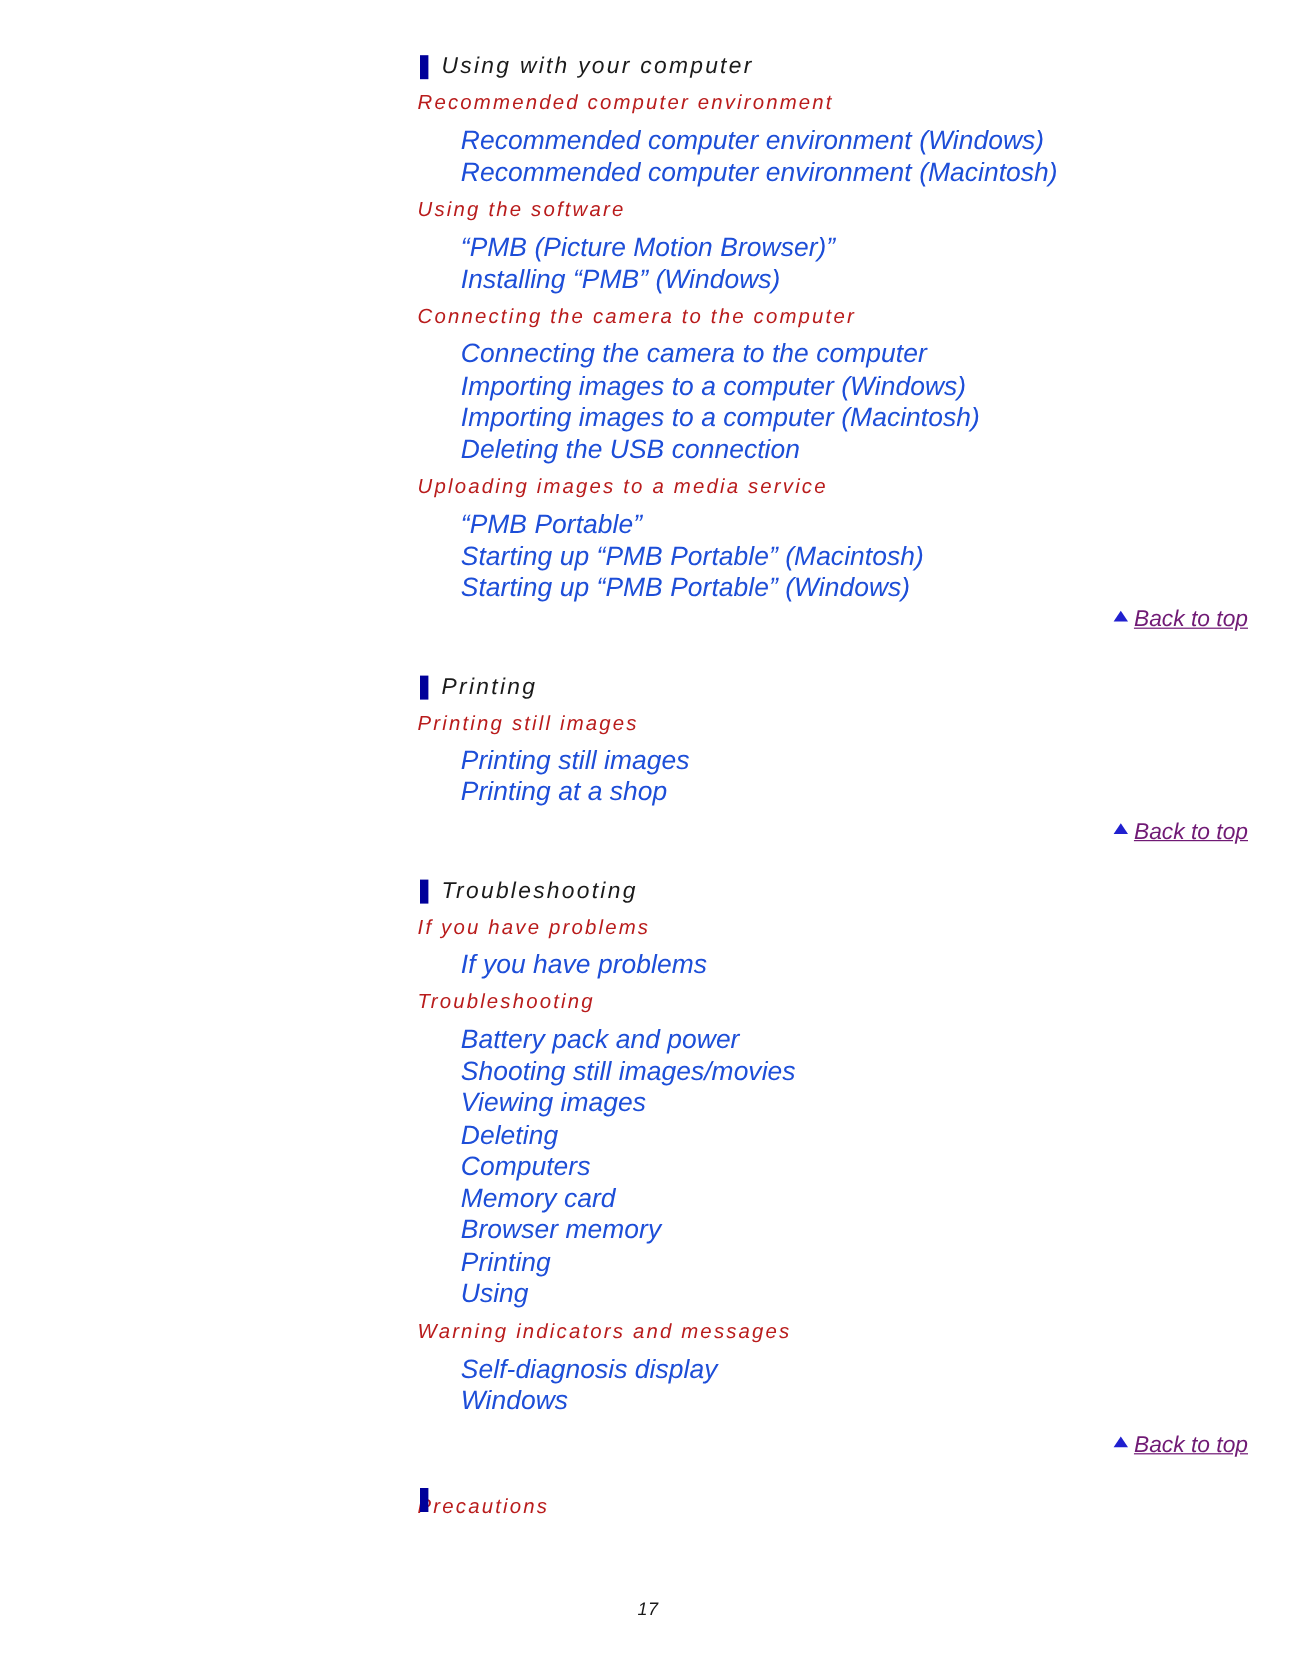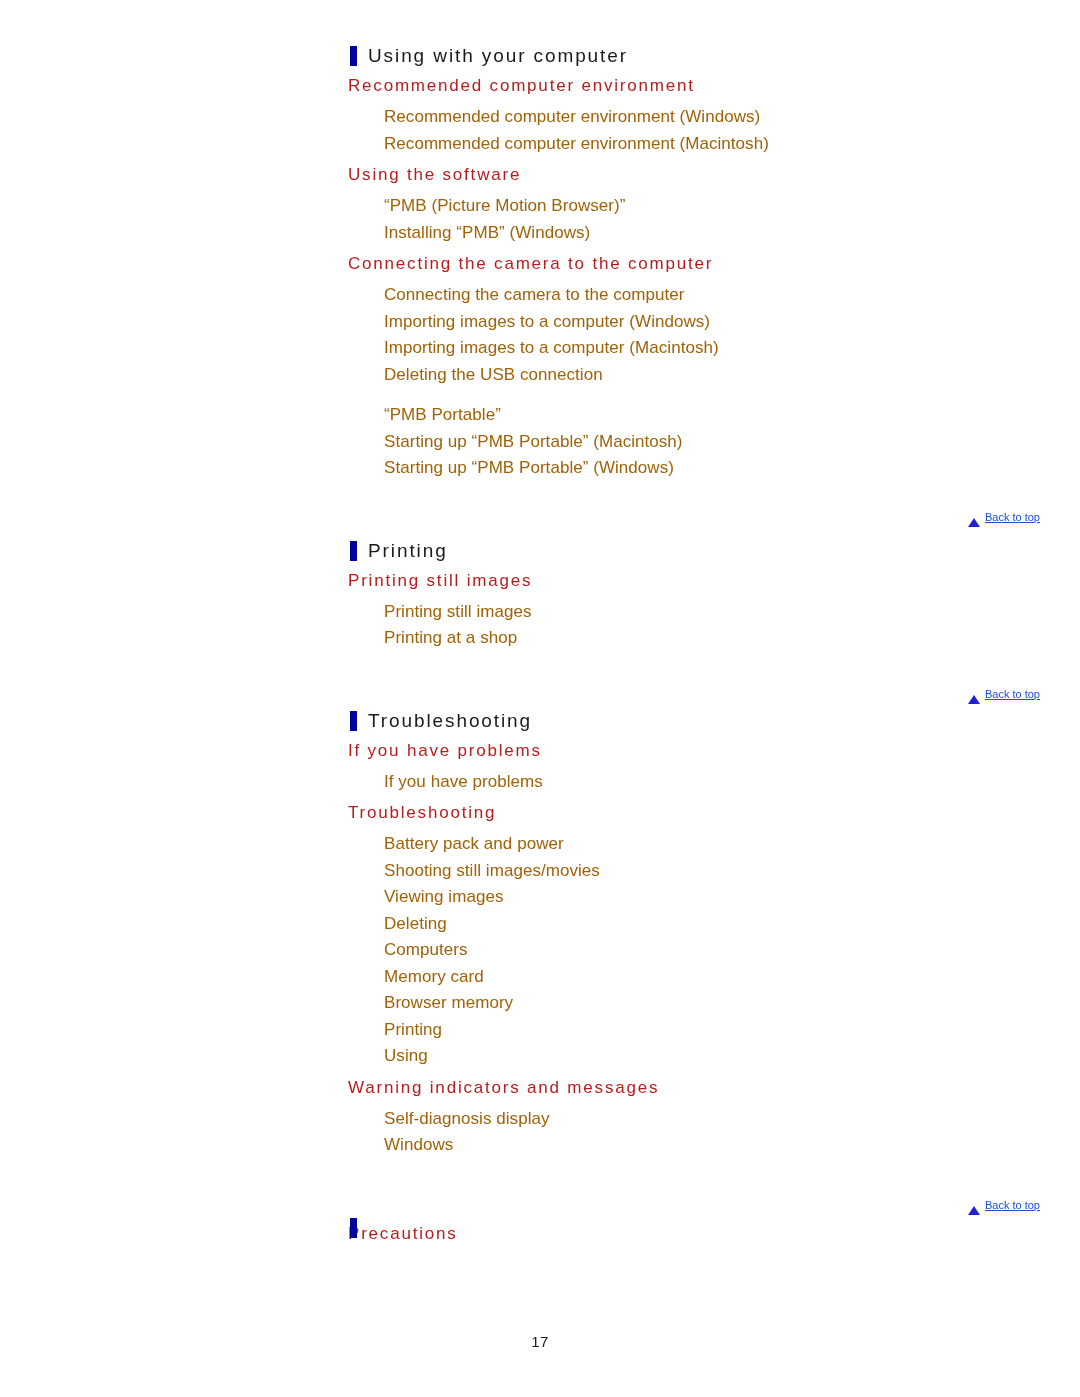--- a/index.html
+++ b/index.html
@@ -16,20 +16,21 @@
     color: #000000;
     overflow: hidden;
   }
 
   .page {
     position: relative;
     width: 1080px;
     height: 1036px;
     box-sizing: border-box;
     padding: 16px;
+    font-style: italic;
   }
 
   .content {
     position: absolute;
     left: 0;
     top: 0;
     width: 1080px;
   }
 
   
@@ -67,39 +68,39 @@
 
   
   .link-list {
     margin: 0;
     padding: 0;
     list-style: none;
   }
   .link-item {
     margin: 0;
     margin-left: 384px;
-    font-size: 17px;
+    font-size: 22px;
     line-height: 26.5px;
-    color: #a16207;
+    color: #1d4ed8;
     letter-spacing: 0.05px;
     white-space: nowrap;
     cursor: pointer;
     display: block;
     width: max-content;
   }
 
   
   .back-to-top {
     position: absolute;
     right: 40px;
     display: flex;
-    align-items: flex-end;
+    align-items: flex-start;
     gap: 5px;
-    color: #1d4ed8;
-    font-size: 11px;
+    color: #701a75;
+    font-size: 19px;
     line-height: 18px;
     cursor: pointer;
     white-space: nowrap;
   }
   .back-to-top .tri {
     width: 0;
     height: 0;
     border-left: 6px solid transparent;
     border-right: 6px solid transparent;
     border-bottom: 9px solid #2020cf;
@@ -157,20 +158,21 @@
     <h2 class="sub-head">Connecting the camera to the computer</h2>
     <div class="gap-sm"></div>
     <ul class="link-list">
       <li class="link-item">Connecting the camera to the computer</li>
       <li class="link-item">Importing images to a computer (Windows)</li>
       <li class="link-item">Importing images to a computer (Macintosh)</li>
       <li class="link-item">Deleting the USB connection</li>
     </ul>
 
     <div class="gap-sm"></div>
+    <h2 class="sub-head">Uploading images to a media service</h2>
     <div class="gap-sm"></div>
     <ul class="link-list">
       <li class="link-item">“PMB Portable”</li>
       <li class="link-item">Starting up “PMB Portable” (Macintosh)</li>
       <li class="link-item">Starting up “PMB Portable” (Windows)</li>
     </ul>
 
     <div style="height:57px"></div>
     <h1 class="section-head">
       <span class="bar"></span>

